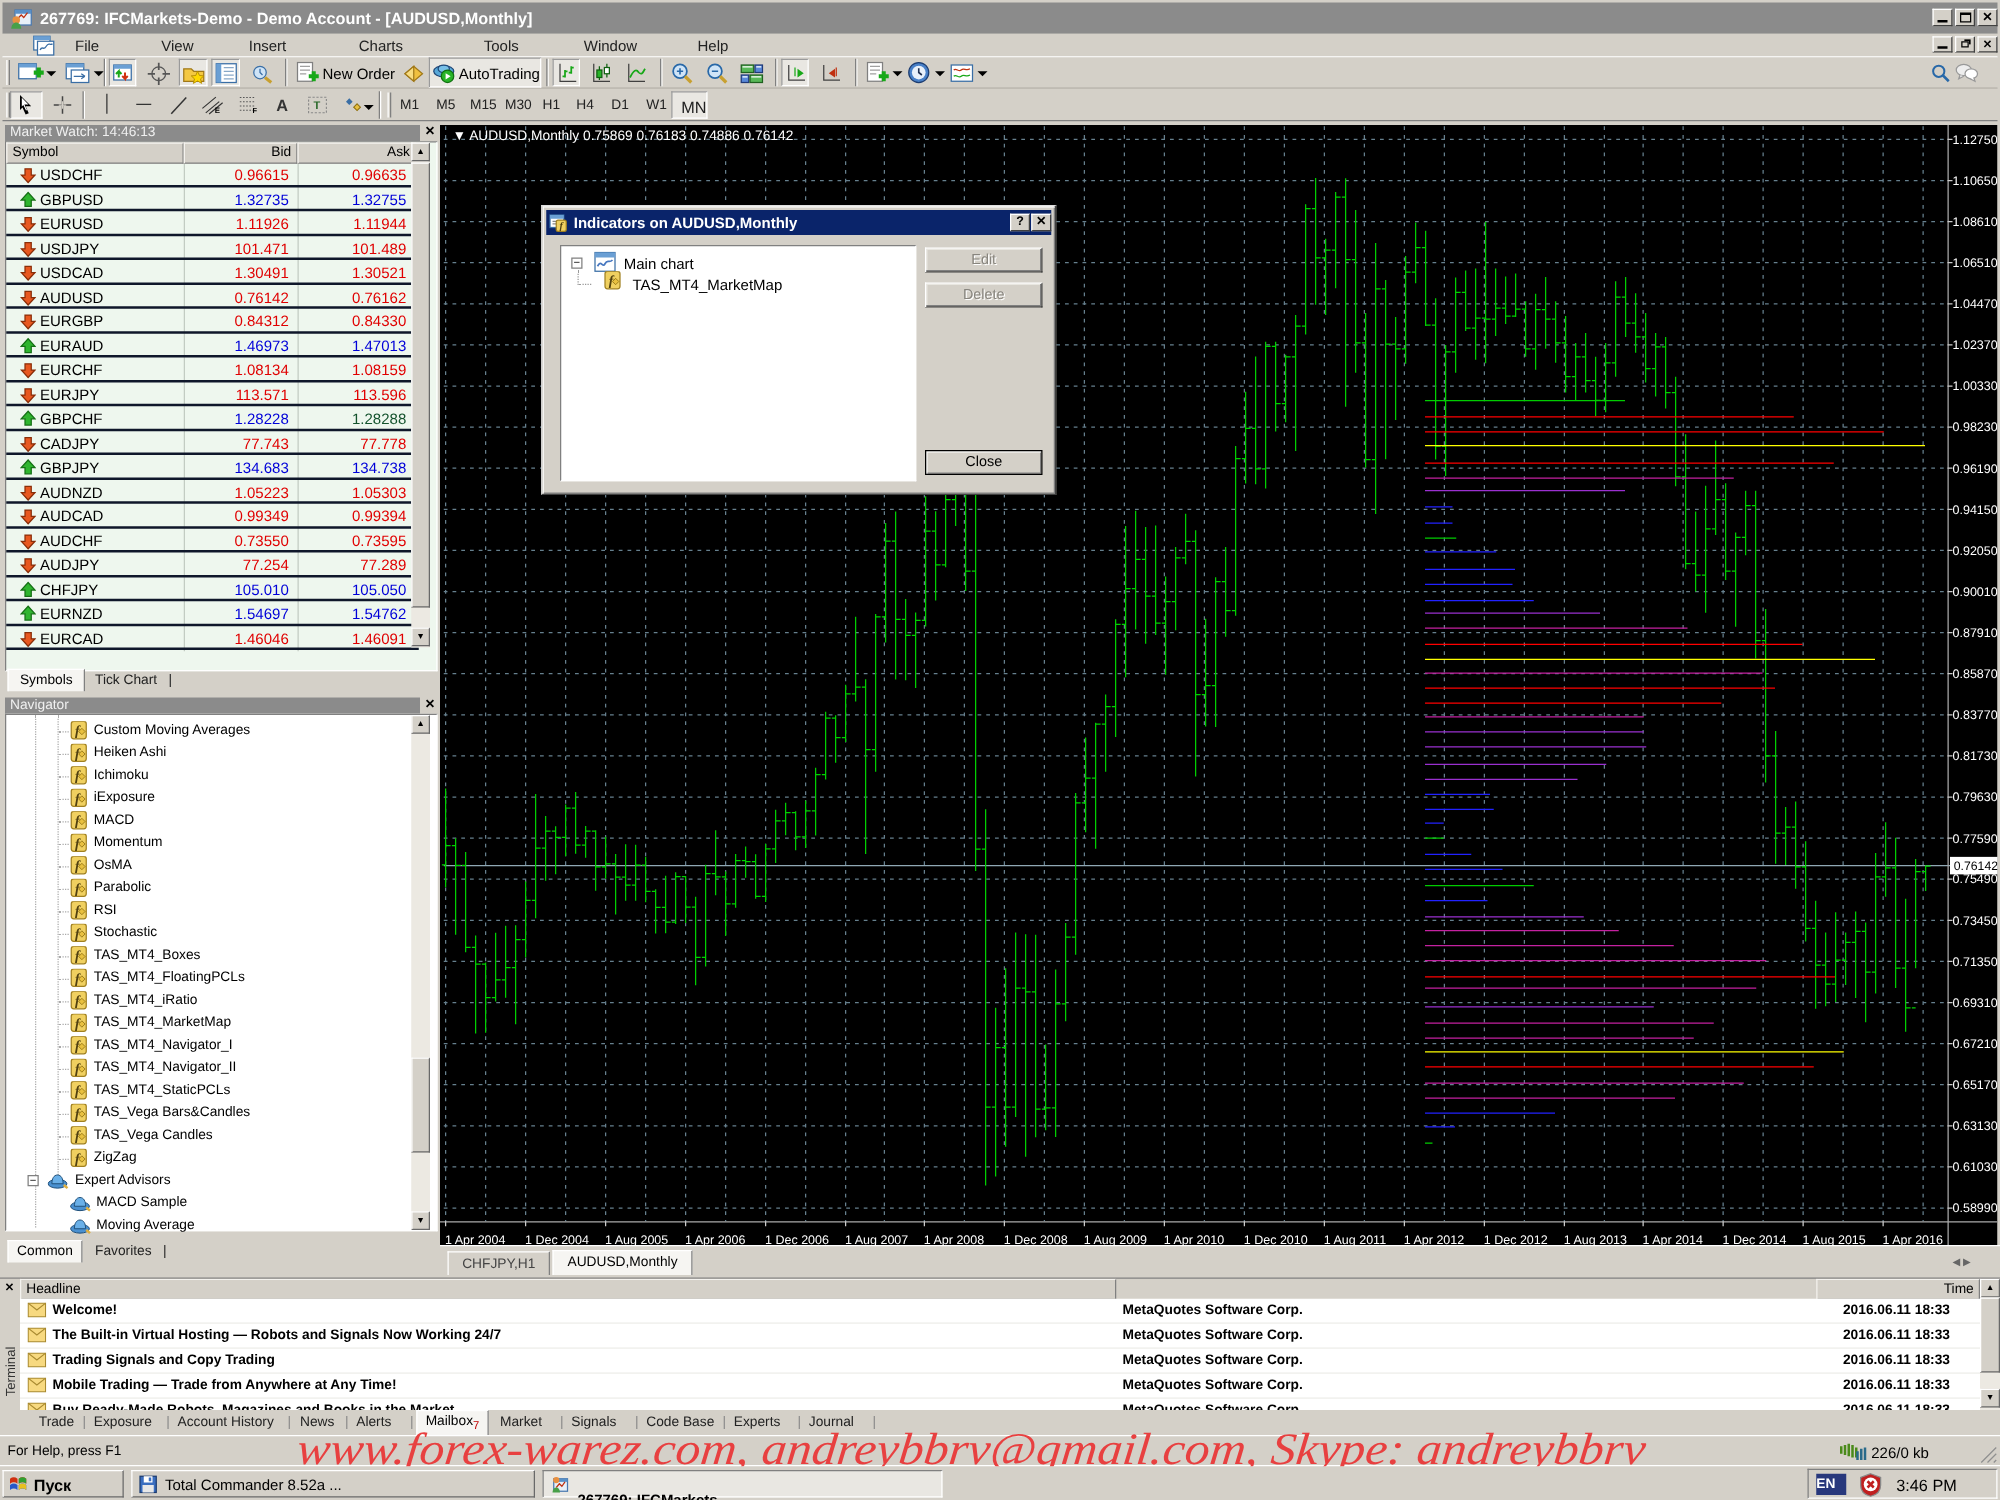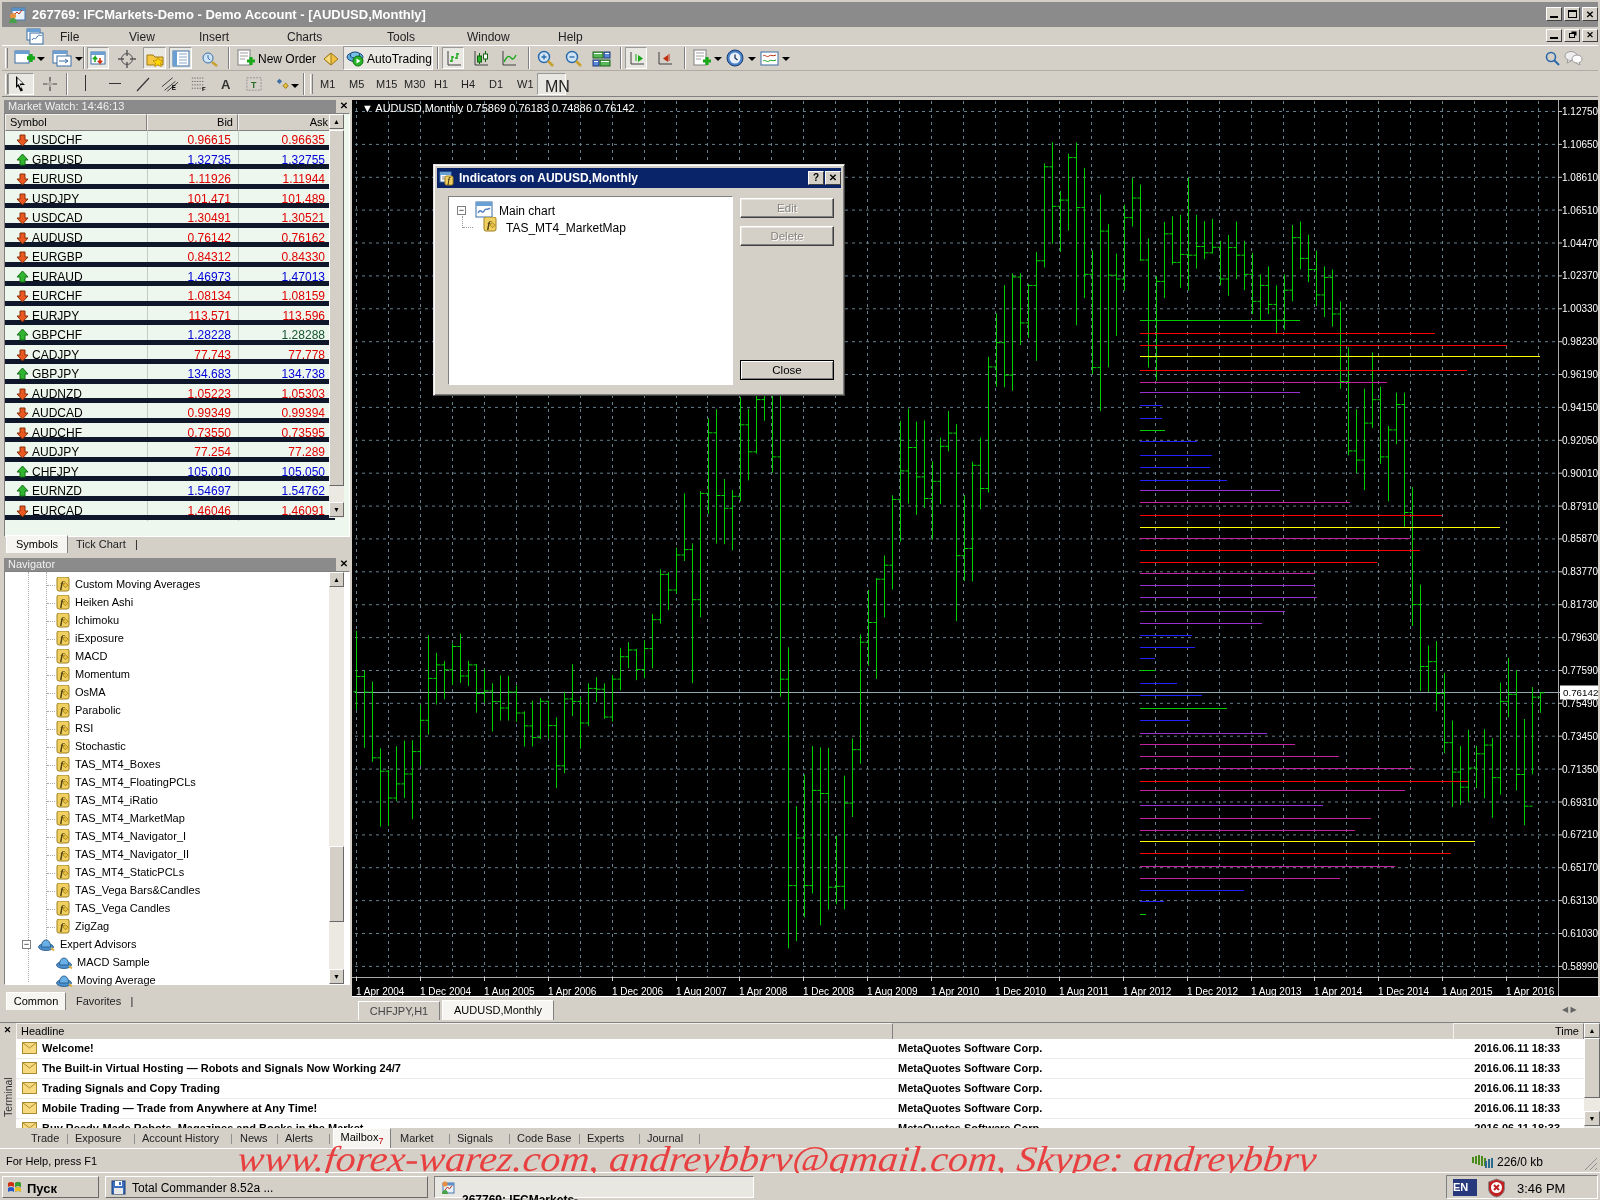--- a/index.html
+++ b/index.html
@@ -2,21 +2,21 @@
 <html><head><meta charset="utf-8"><style>
 *{margin:0;padding:0;box-sizing:border-box}
 html,body{width:1600px;height:1200px;overflow:hidden}
 body{font-family:"Liberation Sans",sans-serif;background:#d4d0c8;position:relative;font-size:11px;color:#000}
 .abs{position:absolute}
 .raised{border:1px solid;border-color:#fff #696969 #696969 #fff}
 .raised2{border:1px solid;border-color:#dfdfdf #404040 #404040 #dfdfdf;box-shadow:inset 1px 1px 0 #fff,inset -1px -1px 0 #808080}
 .sunken{border:1px solid;border-color:#808080 #fff #fff #808080}
 .sep{position:absolute;width:2px;height:22px;border-left:1px solid #808080;border-right:1px solid #fff}
 .grip{position:absolute;width:3px;height:20px;border-left:1px solid #fff;border-right:1px solid #808080}
-.mwrow{position:absolute;left:5px;width:330px;height:19.5px;border-bottom:5px solid #0f172a}
+.mwrow{position:absolute;left:5px;width:330px;height:19.5px;border-bottom:2px solid #0f172a}
 .mwsym{position:absolute;left:27px;top:3px;font-size:12px}
 .mwbid{position:absolute;right:104px;top:3px;font-size:12px}
 .mwask{position:absolute;right:10px;top:3px;font-size:12px}
 .wbtn{position:absolute;width:16px;height:14px;background:#d4d0c8;border:1px solid;border-color:#fff #404040 #404040 #fff;font-size:9px;text-align:center;line-height:12px;font-weight:bold}
 .tab{position:absolute;background:#d4d0c8;border:1px solid;border-color:#fff #808080 #808080 #fff;border-bottom:none;text-align:center;font-size:11px}
 .tabactive{background:#f6f5f2;z-index:2}
 .thdr{position:absolute;top:0;height:17px;background:#d4d0c8;border:1px solid;border-color:#f4f2ee #808080 #808080 #f4f2ee;padding:1px 4px;font-size:11px}
 .trow{position:absolute;left:16px;width:1568px;height:20px;border-bottom:1px solid #ebebe7;background:#fff}
 .dlgbtn{position:absolute;left:306px;width:94px;height:20px;background:#d4d0c8;border:1px solid;border-color:#fff #404040 #404040 #fff;box-shadow:inset -1px -1px 0 #808080,inset 1px 1px 0 #e8e6e0;text-align:center;line-height:18px;font-size:11.5px}
 </style></head><body>
@@ -236,21 +236,21 @@
 <div class="abs" style="left:291px;top:84px;border:4px solid transparent;border-top:4px solid #000"></div>
 <div class="abs" style="left:320px;top:78px;font-size:11px;color:#222">M1</div>
 <div class="abs" style="left:349px;top:78px;font-size:11px;color:#222">M5</div>
 <div class="abs" style="left:376px;top:78px;font-size:11px;color:#222">M15</div>
 <div class="abs" style="left:404px;top:78px;font-size:11px;color:#222">M30</div>
 <div class="abs" style="left:434px;top:78px;font-size:11px;color:#222">H1</div>
 <div class="abs" style="left:461px;top:78px;font-size:11px;color:#222">H4</div>
 <div class="abs" style="left:489px;top:78px;font-size:11px;color:#222">D1</div>
 <div class="abs" style="left:517px;top:78px;font-size:11px;color:#222">W1</div>
 <div class="abs" style="left:537px;top:73px;width:29px;height:22px;background:#e9e7e2;border:1px solid;border-color:#9a9a9a #fff #fff #9a9a9a"></div>
-<div class="abs" style="left:545px;top:78px;font-size:16px;color:#222">MN</div>
+<div class="abs" style="left:545px;top:78px;font-size:13px;color:#222">MN</div>
 <div class="sep" style="left:303px;top:73px"></div>
 <div class="grip" style="left:310px;top:74px"></div>
 <div class="abs" style="left:0px;top:98px;width:352px;height:460px;background:#d4d0c8">
  <div class="abs" style="left:4px;top:2px;width:332px;height:13px;background:#8b8b8b;color:#f0f0f0;font-size:11px;padding-left:4px">Market Watch: 14:46:13</div>
  <div class="abs" style="left:338px;top:2px;width:12px;height:12px;font-size:10px;font-weight:bold;text-align:center;line-height:11px">✕</div>
  <div class="abs sunken" style="left:4px;top:15px;width:346px;height:424px;background:#eef7ee">
   <div class="thdr" style="left:0px;width:142px">Symbol</div>
   <div class="thdr" style="left:142px;width:91px;text-align:right">Bid</div>
   <div class="thdr" style="left:233px;width:95px;text-align:right">Ask</div>
   <div class="abs" style="left:142px;top:17px;width:1px;height:390px;background:#c2ccc2"></div>

